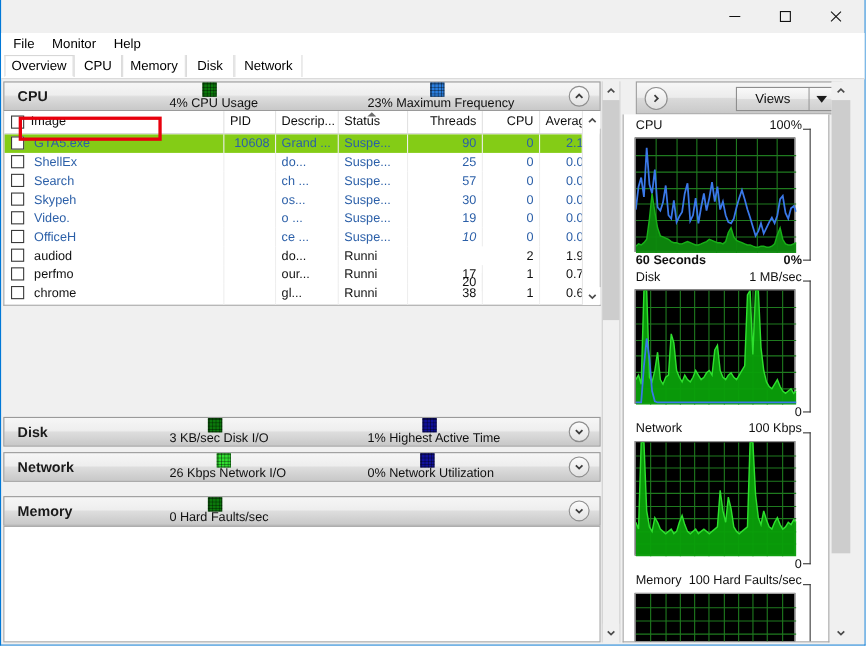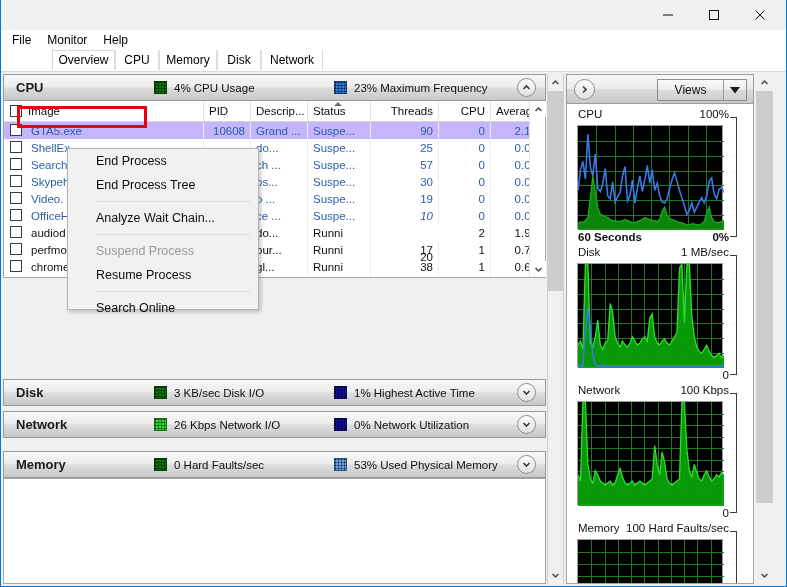--- a/index.html
+++ b/index.html
@@ -75,21 +75,20 @@
     position: absolute; left: 0; top: 71px; width: 787px; height: 1px;
     background: #d7d7d7;
   }
   .tab {
     position: absolute; top: 50px; height: 20px;
     font-size: 12px; color: #000;
     display: flex; align-items: center; justify-content: center;
     padding: 0 9px; white-space: nowrap;
     border-left: 1px solid #dcdcdc; border-right: 1px solid #dcdcdc;
     background: #ffffff;
-    margin-left: 48px;
   }
   .tab.active {
     border: 1px solid #d7d7d7; border-bottom: 1px solid #fff;
     background: #ffffff; z-index: 3;
   }
 
   
   #leftpane {
     position: absolute; left: 2px; top: 74px; width: 543px; height: 510px;
     background: #f0f0f0;
@@ -112,21 +111,21 @@
     position: absolute; left: 0; width: 543px; height: 27px;
     background: linear-gradient(to bottom, #f6f6f6 0%, #eeeeee 45%, #dddddd 52%, #c8c8c8 100%);
     border: 1px solid #9a9a9a;
     display: flex; align-items: center;
   }
   .section-title {
     font-size: 13px; font-weight: bold; color: #1a1a1a;
     margin-left: 12px; white-space: nowrap;
   }
   .stat {
-    position: absolute; display: flex; align-items: center; white-space: nowrap;
+    position: absolute; display: flex; align-items: center; white-space: nowrap; flex-direction: column;
   }
   .stat .sw {
     width: 13px; height: 13px; margin-right: 7px; flex: none;
     border: 1px solid rgba(0,0,0,.45);
     background-size: 3px 3px;
     background-image:
       linear-gradient(to right, rgba(0,0,0,.42) 1px, transparent 1px),
       linear-gradient(to bottom, rgba(0,0,0,.42) 1px, transparent 1px);
   }
   .stat .lbl { font-size: 11.5px; color: #101010; }
@@ -165,21 +164,21 @@
     position: absolute; left: 6px; top: 4px;
     width: 12px; height: 12px; background: #fff; border: 1px solid #3a3a3a;
   }
   #rows {
     position: absolute; left: 0; top: 21px; width: 525px; height: 155px;
     overflow: hidden;
   }
   .row {
     position: relative; height: 17px; width: 525px;
   }
-  .row.sel { background: #c4b5fd; }
+  .row.sel { background: #84cc16; }
   .row .cb {
     position: absolute; left: 6px; top: 2px;
     width: 12px; height: 12px; background: #fff; border: 1px solid #3a3a3a;
   }
   .cell {
     position: absolute; top: 0; height: 17px;
     font-size: 11.5px; display: flex; align-items: center;
     padding: 0 5px; white-space: nowrap; overflow: hidden;
     border-right: 1px solid #eeeeee;
   }
@@ -207,21 +206,21 @@
   }
   #left-sb-up { top: 0; }
   #left-sb-dn { bottom: 0; }
   #left-sb-thumb {
     position: absolute; left: 0; top: 17px; width: 15px; height: 200px;
     background: #cdcdcd;
   }
 
   
   #views-bar {
-    position: absolute; left: 0; top: 0; width: 188px; height: 30px;
+    position: absolute; left: 12px; top: 0; width: 188px; height: 30px;
     background: linear-gradient(to bottom, #f7f7f7 0%, #ececec 48%, #dadada 52%, #c9c9c9 100%);
     border: 1px solid #9d9d9d;
   }
   #expand-btn {
     position: absolute; left: 7px; top: 4px; width: 21px; height: 21px;
     border-radius: 50%;
     background: linear-gradient(to bottom, #fdfdfd, #e0e0e0);
     border: 1px solid #8e8e8e;
     display: flex; align-items: center; justify-content: center;
   }
@@ -525,24 +524,20 @@
             <polyline points="2.5,4 5.5,7 8.5,4" fill="none" stroke="#3c3c3c" stroke-width="1.6"></polyline>
           </svg>
       </div>
     </div>
 
     <div class="section-bar" style="top:377px;">
       <div class="section-title">Memory</div>
       <div class="stat" style="left:150px;">
         <div class="sw" style="background-color:#0b7a0b;"></div>
         <div class="lbl">0 Hard Faults/sec</div>
-      </div>
-      <div class="stat" style="left:330px;">
-        <div class="sw" style="background-color:#6aa6ee;"></div>
-        <div class="lbl">53% Used Physical Memory</div>
       </div>
       <div class="chev">
         <svg width="11" height="11" viewBox="0 0 11 11">
             <polyline points="2.5,4 5.5,7 8.5,4" fill="none" stroke="#3c3c3c" stroke-width="1.6"></polyline>
           </svg>
       </div>
     </div>
 
     <div id="bottom-white"></div>
   </div>
@@ -715,26 +710,15 @@
         </svg>
     </div>
     <div id="right-sb-thumb"></div>
     <div id="right-sb-dn">
       <svg width="9" height="9" viewBox="0 0 9 9">
           <polyline points="1.5,3 4.5,6 7.5,3" fill="none" stroke="#4a4a4a" stroke-width="1.5"></polyline>
         </svg>
     </div>
   </div>
 
-  <div id="ctxmenu">
-      <div class="mi">End Process</div>
-      <div class="mi">End Process Tree</div>
-      <div class="mi-sep"></div>
-      <div class="mi">Analyze Wait Chain...</div>
-      <div class="mi-sep"></div>
-      <div class="mi disabled">Suspend Process</div>
-      <div class="mi">Resume Process</div>
-      <div class="mi-sep"></div>
-      <div class="mi">Search Online</div>
-    </div>
   <div id="hl-box"></div>
 
 </div>
 
 </body></html>

